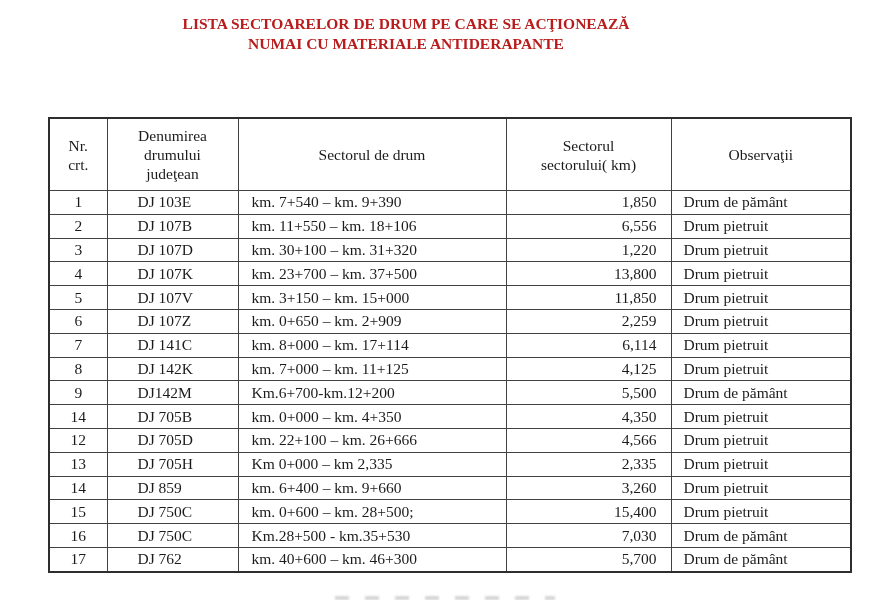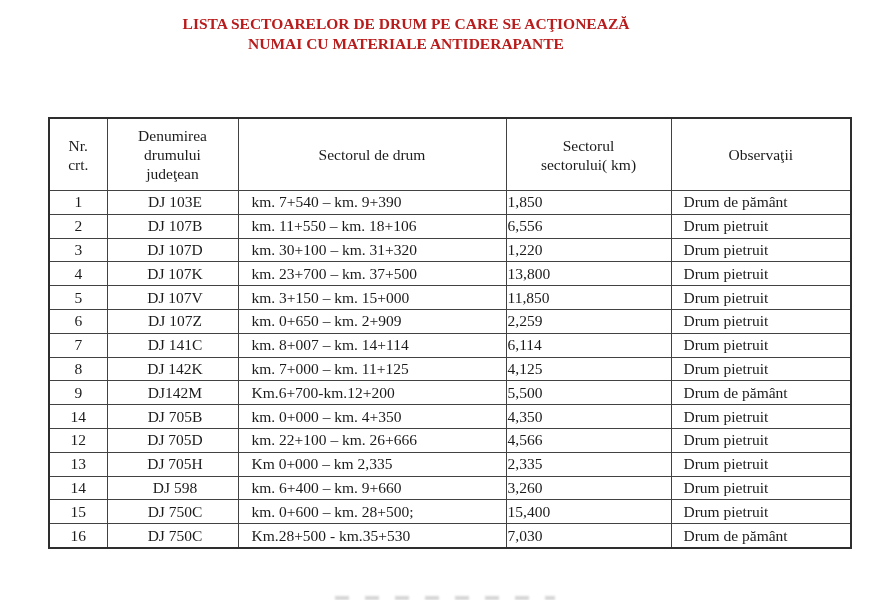--- a/index.html
+++ b/index.html
@@ -51,23 +51,23 @@
     line-height: 19px;
     padding: 0 2px;
   }
   .road-table tbody td {
     height: 22.8px;
     padding-top: 0;
     padding-bottom: 0;
     white-space: nowrap;
   }
   .c-nr     { text-align: center; }
-  .c-road   { padding-left: 6px; text-align: center; }
+  .c-road   { padding-left: 30px; }
   .c-sector { padding-left: 13px; }
-  .c-len    { text-align: left; padding-right: 14px; }
+  .c-len    { text-align: right; padding-right: 14px; }
   .c-obs    { padding-left: 12px; }
 
   .scan-artifact {
     position: absolute;
     left: 335px;
     top: 596px;
     width: 220px;
     height: 4px;
     background: repeating-linear-gradient(
       90deg,
@@ -145,21 +145,21 @@
       <tr>
         <td class="c-nr">6</td>
         <td class="c-road">DJ 107Z</td>
         <td class="c-sector">km. 0+650 – km. 2+909</td>
         <td class="c-len">2,259</td>
         <td class="c-obs">Drum pietruit</td>
       </tr>
       <tr>
         <td class="c-nr">7</td>
         <td class="c-road">DJ 141C</td>
-        <td class="c-sector">km. 8+007 – km. 14+114</td>
+        <td class="c-sector">km. 8+000 – km. 17+114</td>
         <td class="c-len">6,114</td>
         <td class="c-obs">Drum pietruit</td>
       </tr>
       <tr>
         <td class="c-nr">8</td>
         <td class="c-road">DJ 142K</td>
         <td class="c-sector">km. 7+000 – km. 11+125</td>
         <td class="c-len">4,125</td>
         <td class="c-obs">Drum pietruit</td>
       </tr>
@@ -186,35 +186,42 @@
       </tr>
       <tr>
         <td class="c-nr">13</td>
         <td class="c-road">DJ 705H</td>
         <td class="c-sector">Km 0+000 – km 2,335</td>
         <td class="c-len">2,335</td>
         <td class="c-obs">Drum pietruit</td>
       </tr>
       <tr>
         <td class="c-nr">14</td>
-        <td class="c-road">DJ 598</td>
+        <td class="c-road">DJ 859</td>
         <td class="c-sector">km. 6+400 – km. 9+660</td>
         <td class="c-len">3,260</td>
         <td class="c-obs">Drum pietruit</td>
       </tr>
       <tr>
         <td class="c-nr">15</td>
         <td class="c-road">DJ 750C</td>
         <td class="c-sector">km. 0+600 – km. 28+500;</td>
         <td class="c-len">15,400</td>
         <td class="c-obs">Drum pietruit</td>
       </tr>
       <tr>
         <td class="c-nr">16</td>
         <td class="c-road">DJ 750C</td>
         <td class="c-sector">Km.28+500 - km.35+530</td>
         <td class="c-len">7,030</td>
         <td class="c-obs">Drum de pământ</td>
       </tr>
+      <tr>
+        <td class="c-nr">17</td>
+        <td class="c-road">DJ 762</td>
+        <td class="c-sector">km. 40+600 – km. 46+300</td>
+        <td class="c-len">5,700</td>
+        <td class="c-obs">Drum de pământ</td>
+      </tr>
     </tbody>
 </table>
 
 <div class="scan-artifact"></div>
 
 </body></html>

